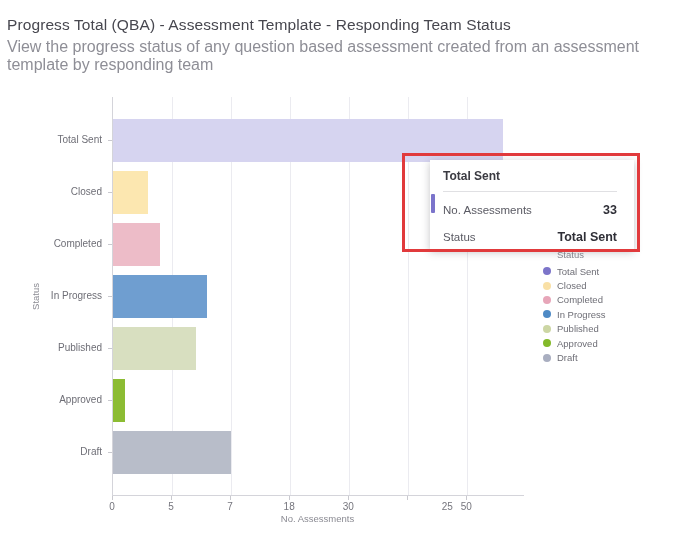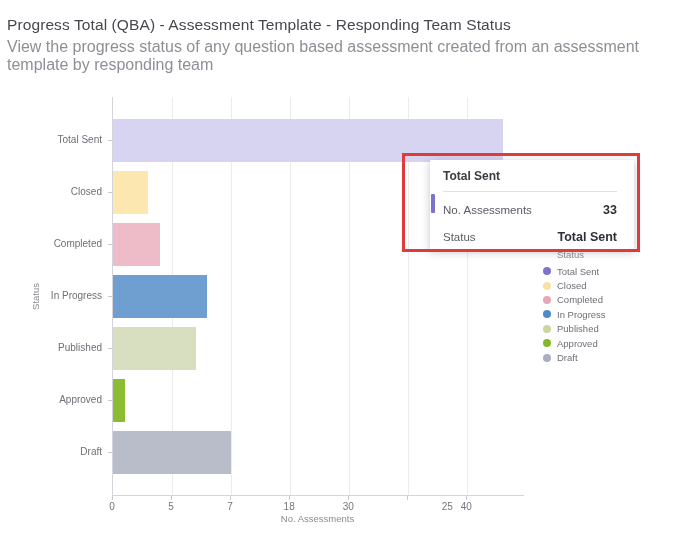--- a/index.html
+++ b/index.html
@@ -105,21 +105,21 @@
     <div class="cat-label" style="top: 297px;">Approved</div>
     <div class="cat-label" style="top: 349px;">Draft</div>
   </div>
 <div class="x-ticks" id="xTicks">
     <div class="x-tick-label" style="left: 0px; top: 4px;">0</div>
     <div class="x-tick-label" style="left: 59.0517px; top: 4px;">5</div>
     <div class="x-tick-label" style="left: 118.103px; top: 4px;">7</div>
     <div class="x-tick-label" style="left: 177.155px; top: 4px;">18</div>
     <div class="x-tick-label" style="left: 236.207px; top: 4px;">30</div>
     <div class="x-tick-label" style="left: 295.259px; top: 4px; margin-left: 40px;">25</div>
-    <div class="x-tick-label" style="left: 354.31px; top: 4px;">40</div>
+    <div class="x-tick-label" style="left: 354.31px; top: 4px;">50</div>
   </div>
 <div class="x-axis-title">No. Assessments</div>
 
 <div class="legend">
   <div class="legend-title">Status</div>
   <div id="legendItems">
       <div class="legend-item">
         <span class="legend-dot" style="background: rgb(124, 116, 201);"></span>
         <span class="legend-label">Total Sent</span>
       </div>

